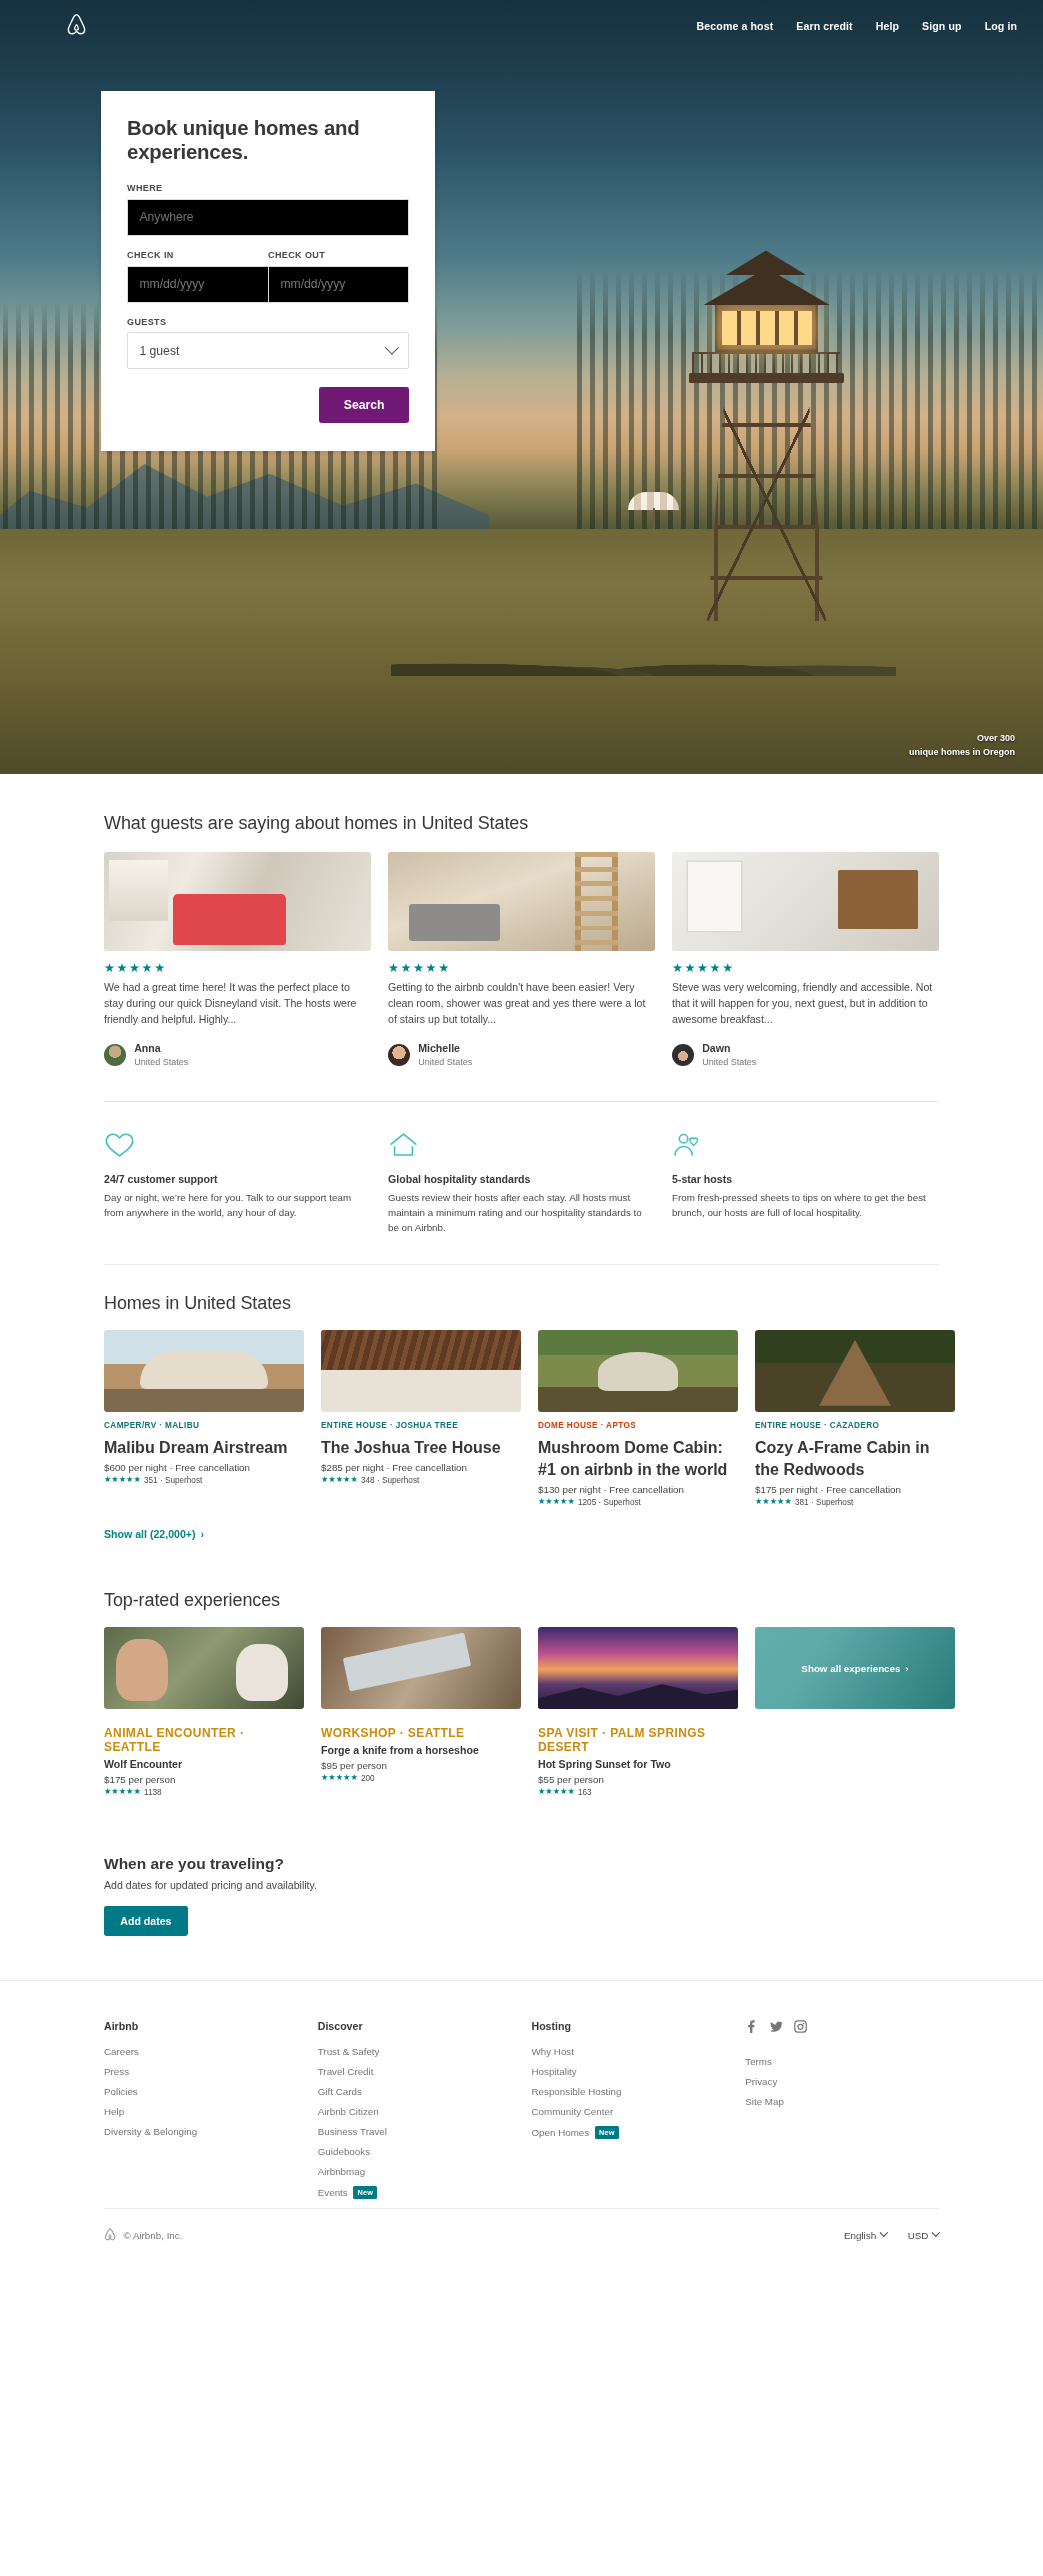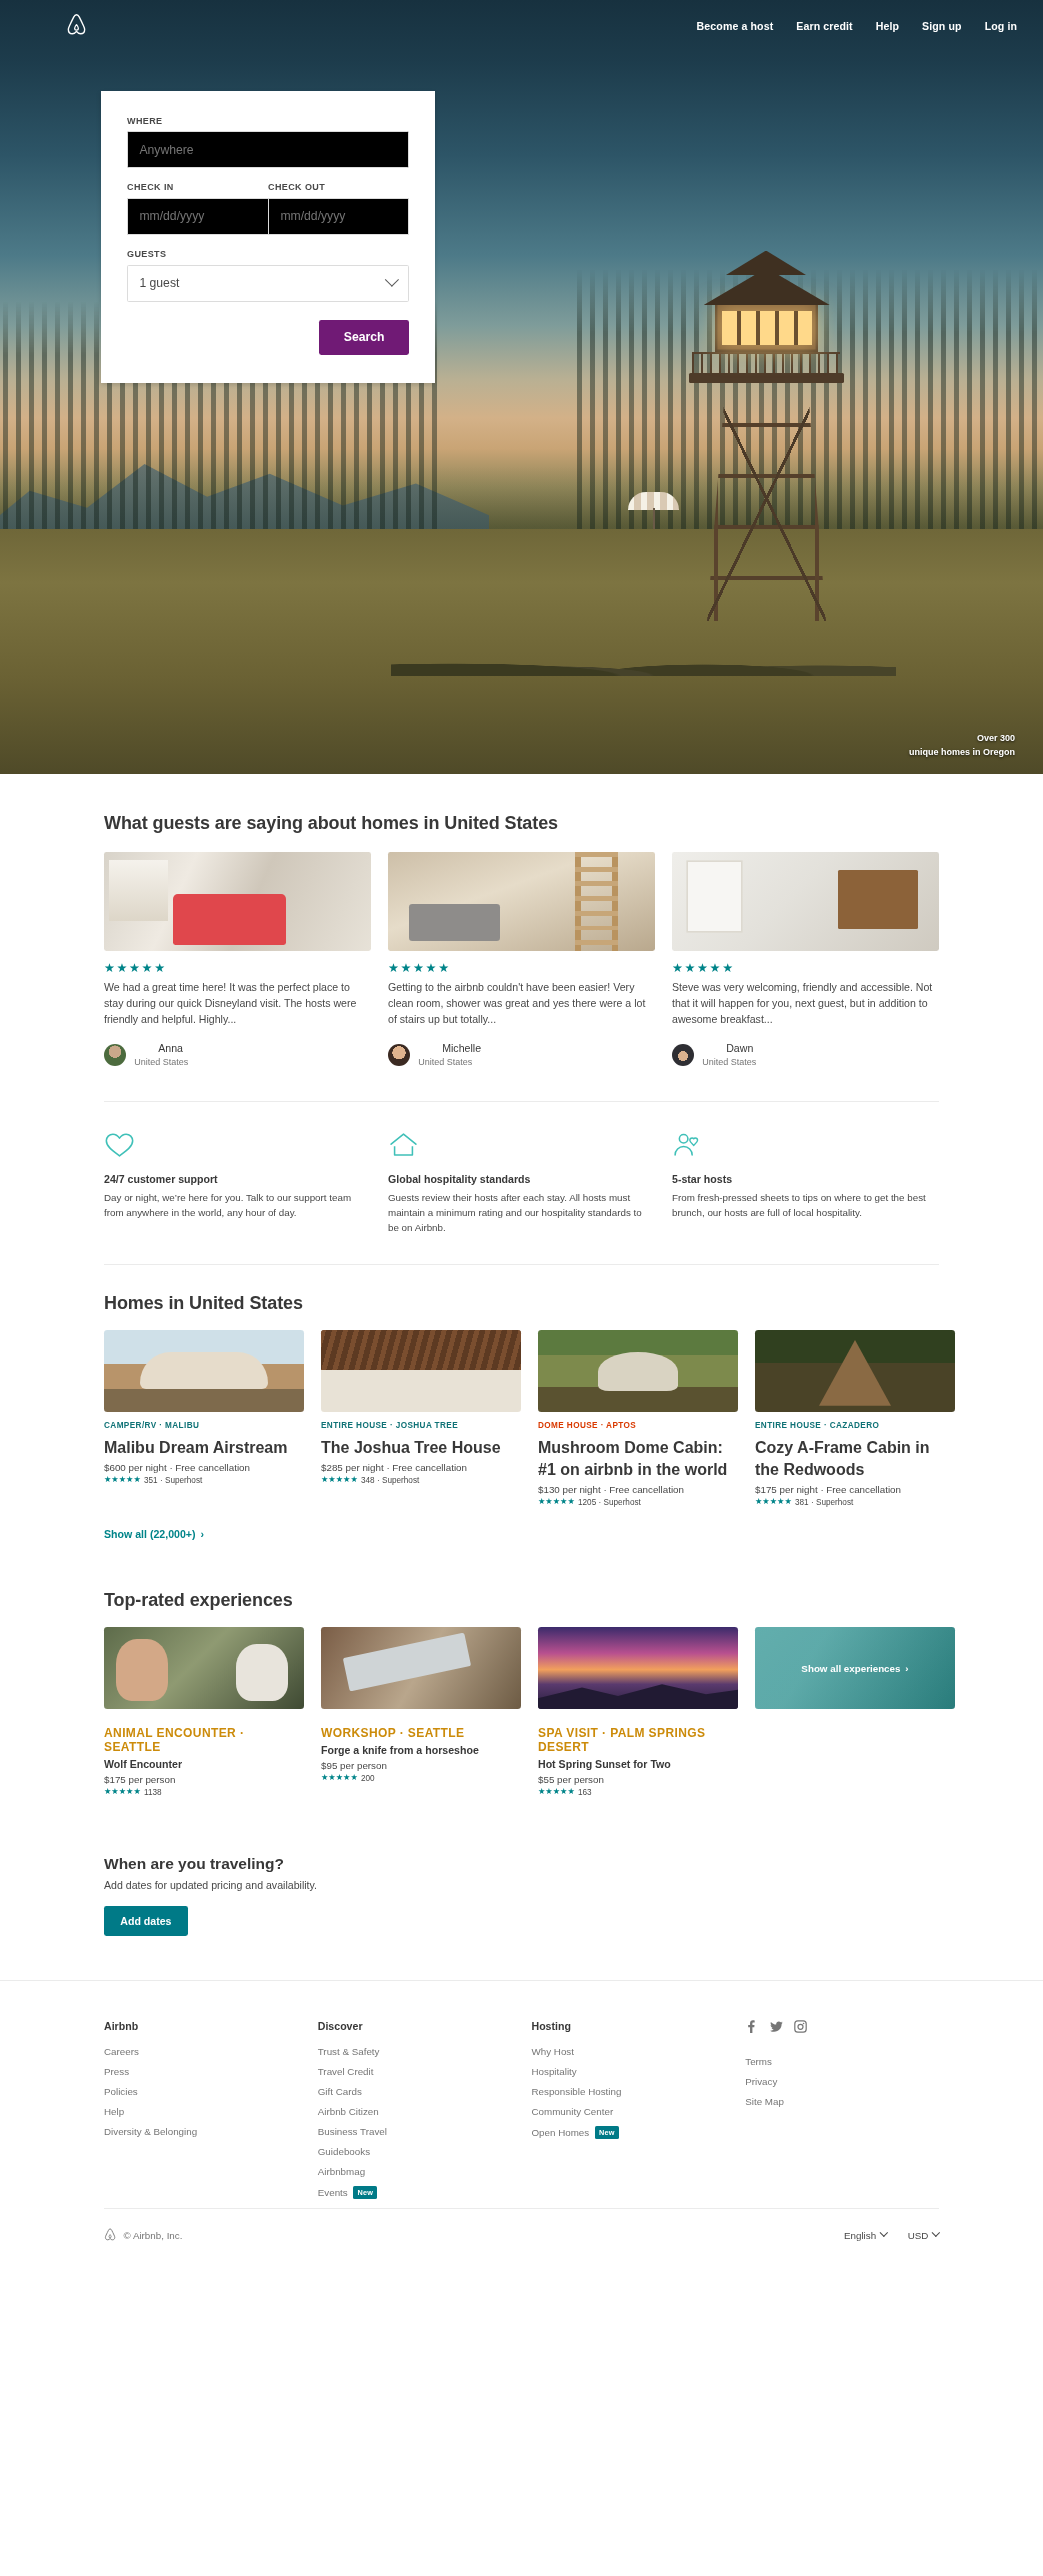--- a/index.html
+++ b/index.html
@@ -183,21 +183,21 @@
     position: absolute; right: 28px; bottom: 14.7px;
     color: #fff; font-size: 9px; font-weight: 700; line-height: 1.5;
     text-align: right; text-shadow: 0 0.8px 2.4px rgba(0,0,0,.7); z-index: 12;
   }
 
   
   .container { width: 835px; margin: 0 auto; }
   .divider { border-top: 0.8px solid #ebebeb; }
 
   .reviews-section { padding-top: 39px; padding-bottom: 33px; }
-  .h2 { font-size: 18px; font-weight: 700; color: #383838; letter-spacing: -0.1px; }
+  .h2 { font-size: 18px; font-weight: 400; color: #383838; letter-spacing: -0.1px; }
   .rating-line {
     display: flex; align-items: center; gap: 6.5px;
     margin-top: 10.6px; font-size: 10.6px; color: #484848;
   }
   .rating-line b { font-weight: 700; color: #383838; }
   .sparkle { width: 14.7px; height: 14.7px; flex: none; }
 
   .review-grid { display: flex; gap: 17px; margin-top: 18px; }
   .review-card { width: 267px; }
   .review-photo { width: 267px; height: 99px; border-radius: 2.4px; overflow: hidden; position: relative; }
@@ -214,21 +214,21 @@
   .rp3::after { content:""; position:absolute; right:8%; top:18%; width:30%; height:60%; background:#8c6239; border-radius:1.6px; }
 
   .stars { display: flex; gap: 1.6px; margin: 10.6px 0 6.5px; }
   .star { color: #008489; font-size: 12.2px; line-height: 1; }
   .review-text { font-size: 10.6px; line-height: 1.48; color: #484848; }
   .reviewer { display: flex; align-items: center; gap: 8.2px; margin-top: 14px; }
   .avatar { width: 22px; height: 22px; border-radius: 50%; flex: none; overflow: hidden; }
   .av1 { background: radial-gradient(circle at 50% 35%, #c9a88a 0 34%, #4c6b3e 35%); }
   .av2 { background: radial-gradient(circle at 50% 40%, #e0b48f 0 38%, #3b2a22 39%); }
   .av3 { background: radial-gradient(circle at 50% 55%, #d9b18e 0 30%, #2e2e33 31%); }
-  .reviewer-name { font-size: 10.6px; font-weight: 400; color: #383838; line-height: 1.35; margin-left: 24px; }
+  .reviewer-name { font-size: 10.6px; font-weight: 700; color: #383838; line-height: 1.35; }
   .reviewer-loc { font-size: 9px; color: #767676; line-height: 1.35; }
 
   
   .features { display: flex; gap: 17px; padding: 29px 0 28px; }
   .feature { width: 267px; }
   .feature-icon { height: 29px; margin-bottom: 13px; }
   .feature-title { font-size: 10.6px; font-weight: 700; color: #383838; margin-bottom: 6.5px; }
   .feature-body { font-size: 9.8px; line-height: 1.52; color: #484848; }
 
   
@@ -356,20 +356,21 @@
       <div class="nav-links">
         <a class="nav-link" href="#">Become a host</a>
         <a class="nav-link" href="#">Earn credit</a>
         <a class="nav-link" href="#">Help</a>
         <a class="nav-link" href="#">Sign up</a>
         <a class="nav-link" href="#">Log in</a>
       </div>
     </nav>
 
     <div class="search-card">
+      <h1 class="search-title">Book unique homes and experiences.</h1>
 
       <div class="field-group">
         <div class="field-label">WHERE</div>
         <input class="field-box" type="text" style="font-family: inherit; outline: none; width: 100%;" placeholder="Anywhere">
       </div>
 
       <div class="date-row">
         <div class="date-col">
           <div class="field-label">CHECK IN</div>
           <input class="field-box" type="text" style="font-family: inherit; outline: none; width: 100%;" placeholder="mm/dd/yyyy">

